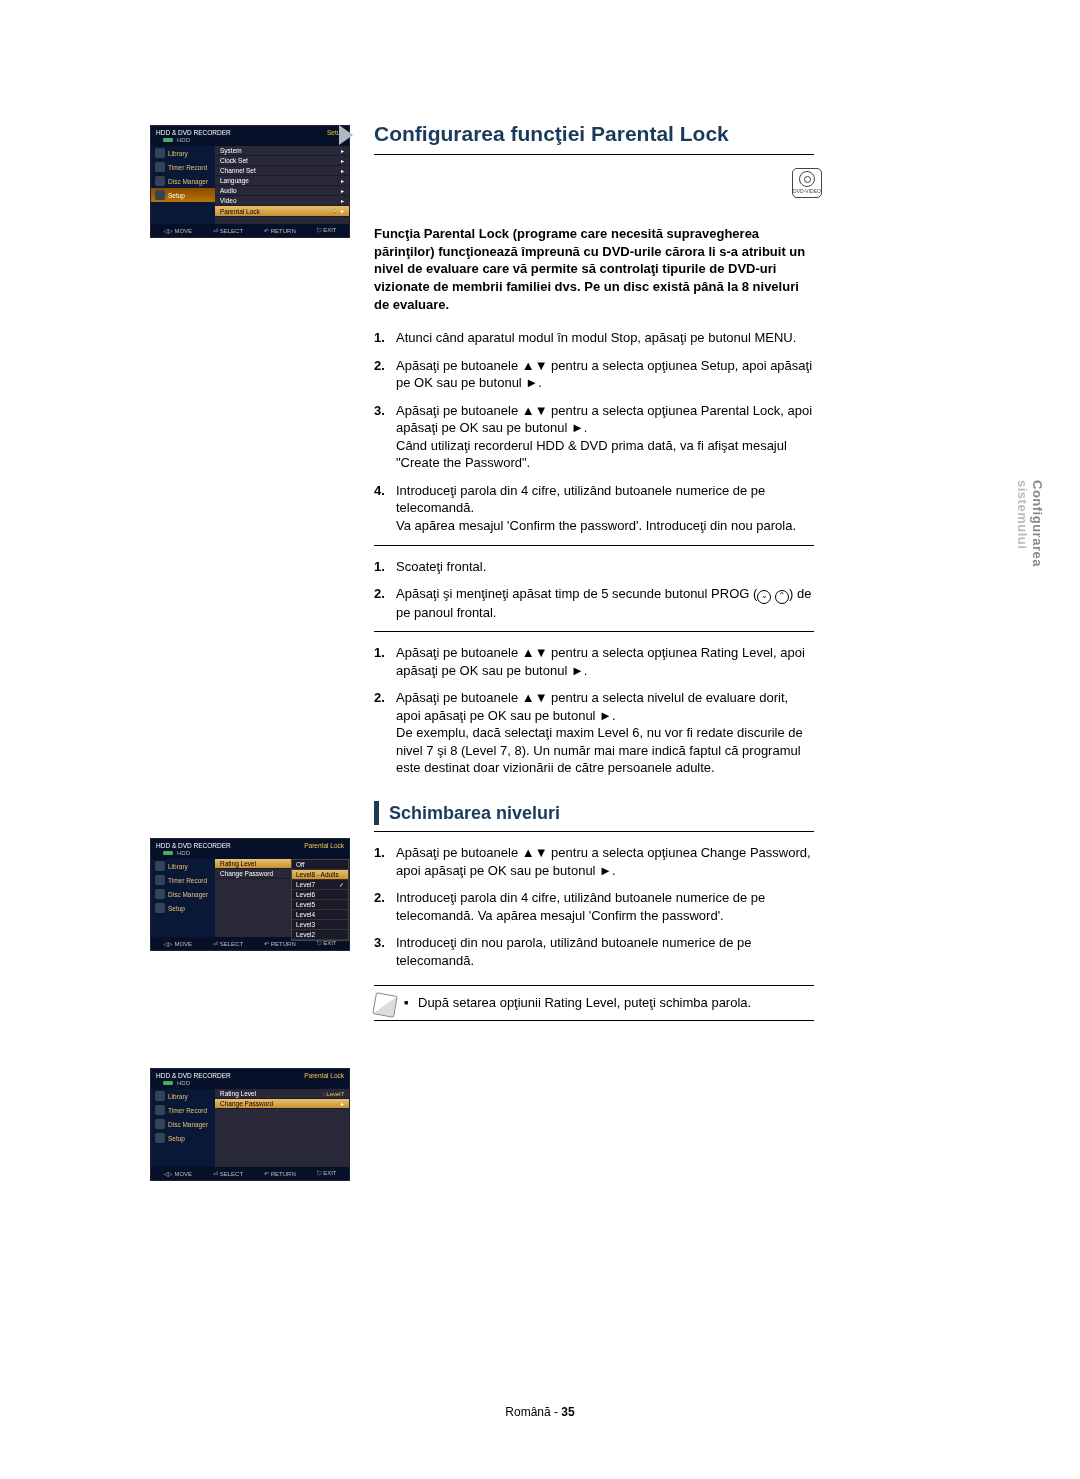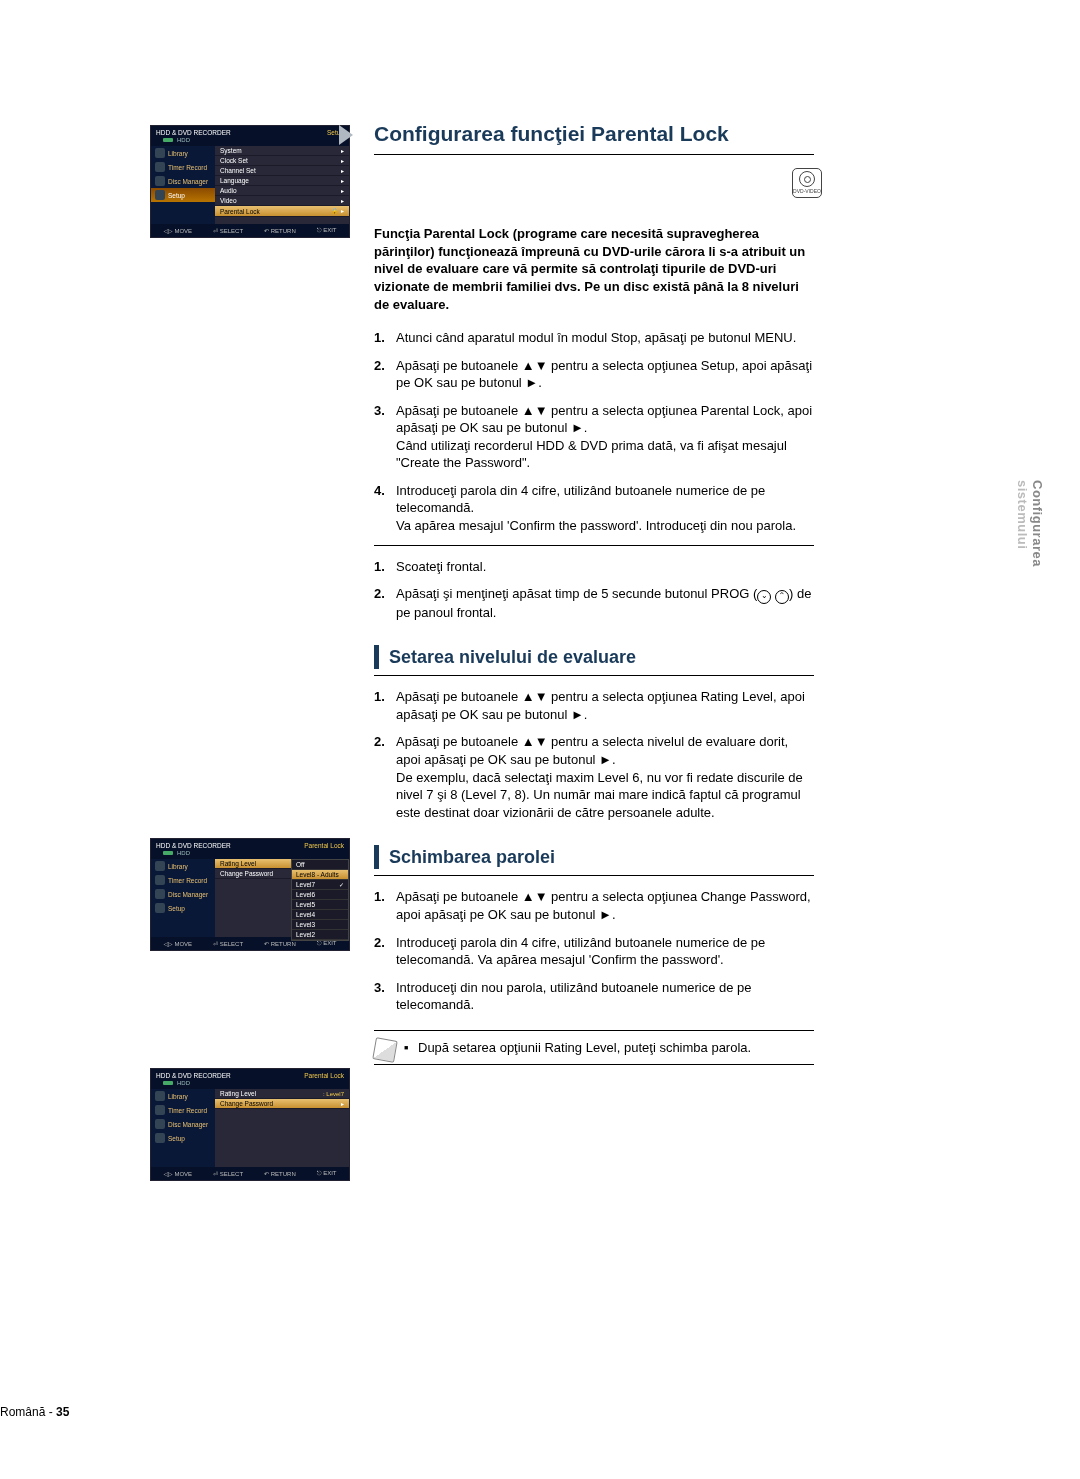--- a/index.html
+++ b/index.html
@@ -261,21 +261,21 @@
     font-weight: bold;
     letter-spacing: 0.5px;
   }
   .sidetab span:first-child { color: #888; display:block; }
   .sidetab span:last-child { color: #bbb; }
   .footer {
     position: absolute;
     left: 0;
     bottom: 60px;
     width: 100%;
-    text-align: left;
+    text-align: center;
     font-size: 12px;
   }
   .footer .b { font-weight: bold; }
 </style>
 </head>
 <body>
 
 <div class="sidecol" style="top:125px;">
   <div class="osd">
     <div class="osd-header">
@@ -485,29 +485,28 @@
 Va apărea mesajul 'Confirm the password'. Introduceţi din nou parola.</span></li>
   </ol>
 
 
   <div class="h2-rule"></div>
   <ol class="steps">
     <li>Scoateţi frontal.</li>
     <li>Apăsaţi şi menţineţi apăsat timp de 5 secunde butonul <span class="b">PROG</span> (<span class="circ">⌄</span> <span class="circ">⌃</span>) de pe panoul frontal.</li>
   </ol>
 
-  <div class="h2">Setarea nivelului de evaluare</div>
   <div class="h2-rule"></div>
   <ol class="steps">
     <li><span>Apăsaţi pe butoanele ▲▼ pentru a selecta opţiunea </span><span class="b">Rating Level</span><span>, apoi apăsaţi pe </span><span class="b">OK</span><span> sau pe butonul ►.</span></li>
     <li><span>Apăsaţi pe butoanele ▲▼ pentru a selecta nivelul de evaluare dorit, apoi apăsaţi pe </span><span class="b">OK</span><span style="white-space:pre-line;"> sau pe butonul ►.
 De exemplu, dacă selectaţi maxim Level 6, nu vor fi redate discurile de nivel 7 şi 8 (Level 7, 8). Un număr mai mare indică faptul că programul este destinat doar vizionării de către persoanele adulte.</span></li>
   </ol>
 
-  <div class="h2">Schimbarea parolei</div>
+  <div class="h2">Schimbarea niveluri</div>
   <div class="h2-rule"></div>
   <ol class="steps">
     <li><span>Apăsaţi pe butoanele ▲▼ pentru a selecta opţiunea </span><span class="b">Change Password</span><span>, apoi apăsaţi pe </span><span class="b">OK</span><span> sau pe butonul ►.</span></li>
     <li>Introduceţi parola din 4 cifre, utilizând butoanele numerice de pe telecomandă. Va apărea mesajul 'Confirm the password'.</li>
     <li>Introduceţi din nou parola, utilizând butoanele numerice de pe telecomandă.</li>
   </ol>
 
   <div class="note">
     <ul>
         <li>După setarea opţiunii Rating Level, puteţi schimba parola.</li>

